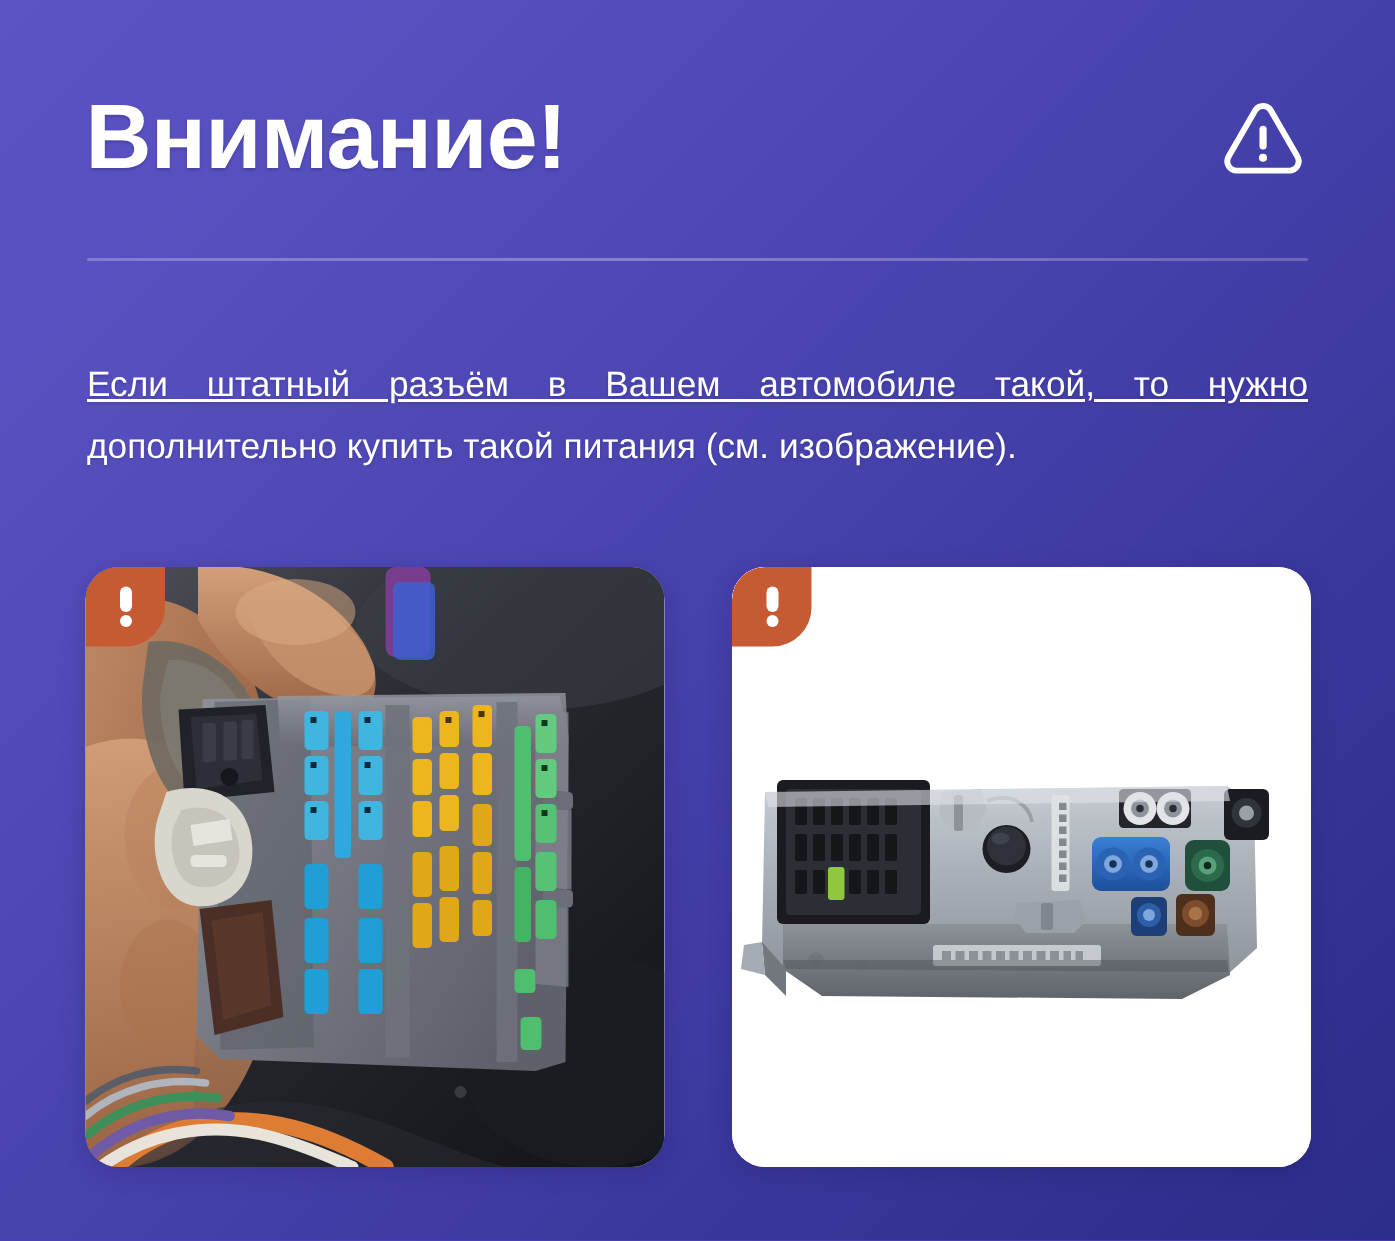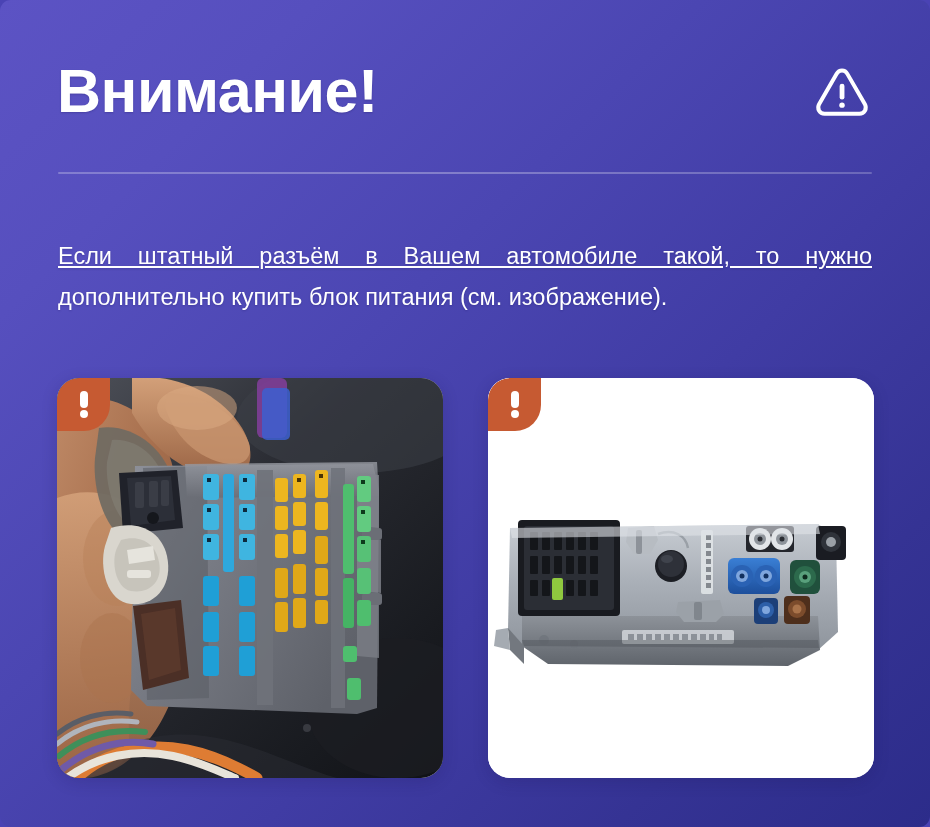--- a/index.html
+++ b/index.html
@@ -22,21 +22,20 @@
     box-sizing: border-box;
     background:
       linear-gradient(135deg,
         #5c53c4 0%,
         #564fbe 18%,
         #4b46b2 40%,
         #403ca4 62%,
         #353394 82%,
         #2c2c8a 100%);
     overflow: hidden;
-    border-radius: 11px;
   }
 
   
   .header {
     position: absolute;
     left: 57px;
     top: 52px;
     width: 816px;
     height: 78px;
     display: flex;
@@ -182,21 +181,21 @@
                c-1.3 -2.2 -1.3 -4.7 0 -7.0 L26.1 13.1 C27.4 10.8 29.4 9.5 32 9.5 z" fill="none" stroke="#ffffff" stroke-width="4.4" stroke-linejoin="round"></path>
       <rect x="29.4" y="24" width="5.3" height="17.5" rx="2.6" fill="#ffffff"></rect>
       <circle cx="32" cy="47.6" r="3.0" fill="#ffffff"></circle>
     </svg>
   </div>
 
   <div class="divider"></div>
 
   <div class="body-copy">
     <span class="line justified">Если штатный разъём в Вашем автомобиле такой, то нужно</span>
-    <span class="line last">дополнительно купить блок питания (см. изображение).</span>
+    <span class="line last">дополнительно купить такой питания (см. изображение).</span>
   </div>
 
   <div class="cards">
 
     <div class="card">
 
       <svg class="photo" viewBox="0 0 386 400" preserveAspectRatio="xMidYMid slice">
         <defs>
           <linearGradient id="skin" x1="0" y1="0" x2="1" y2="1">
             <stop offset="0%" stop-color="#c08b68"></stop>

